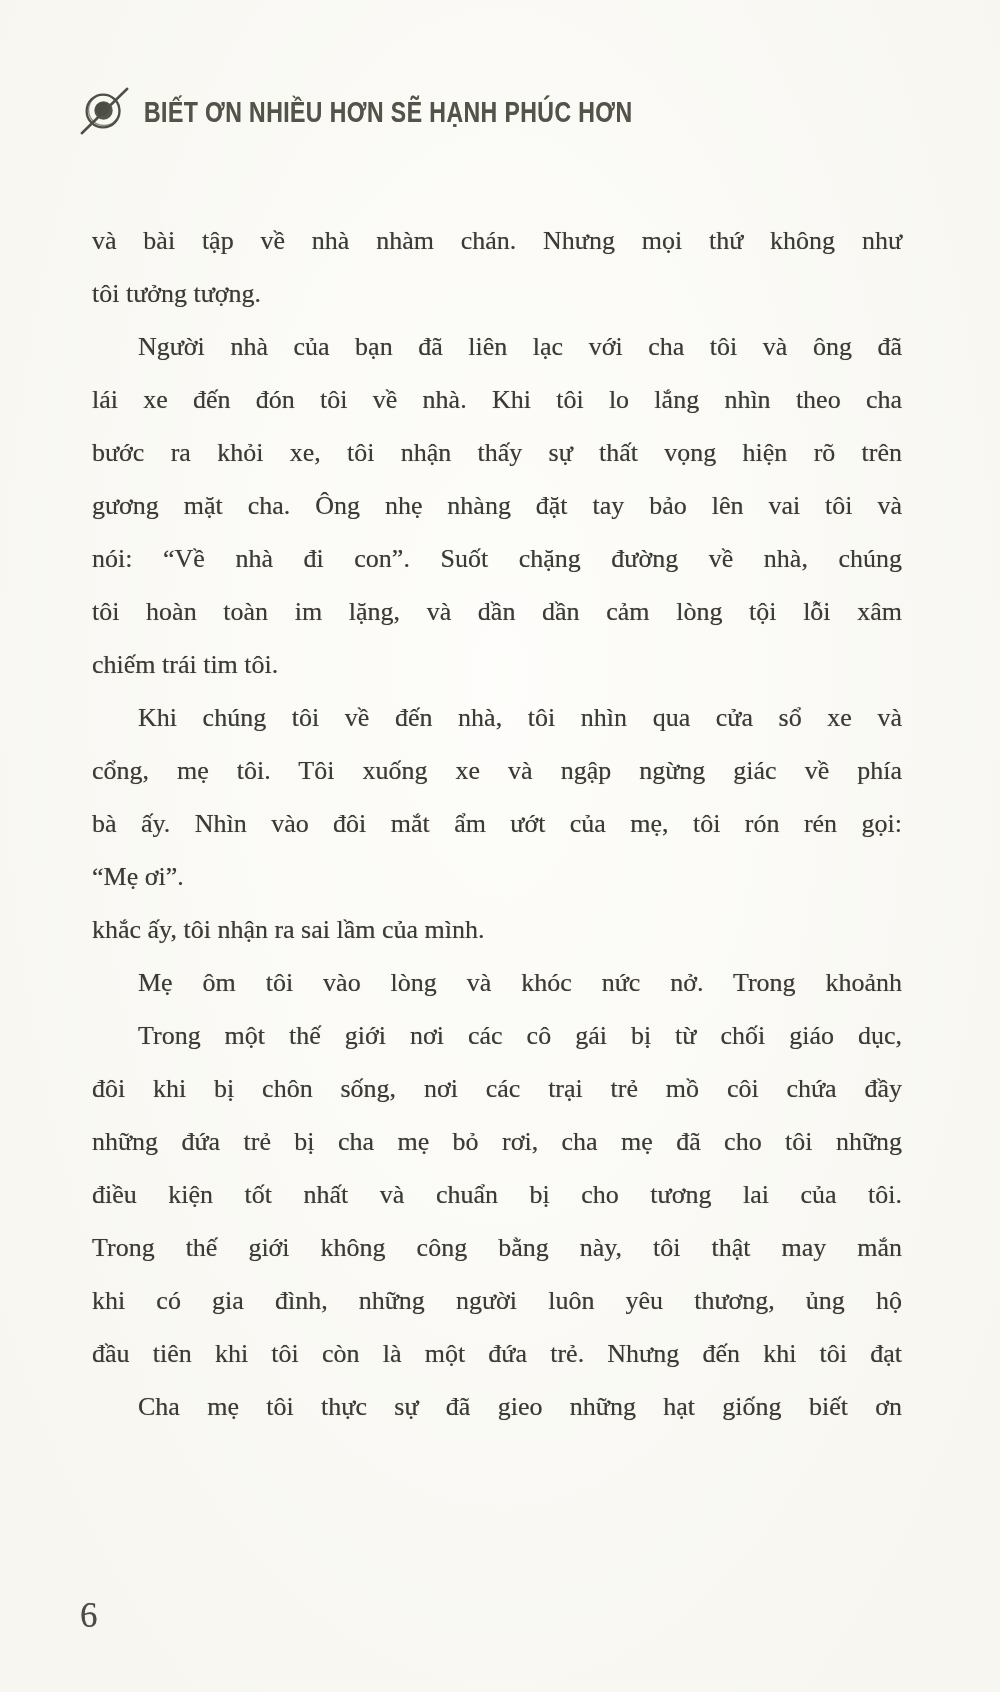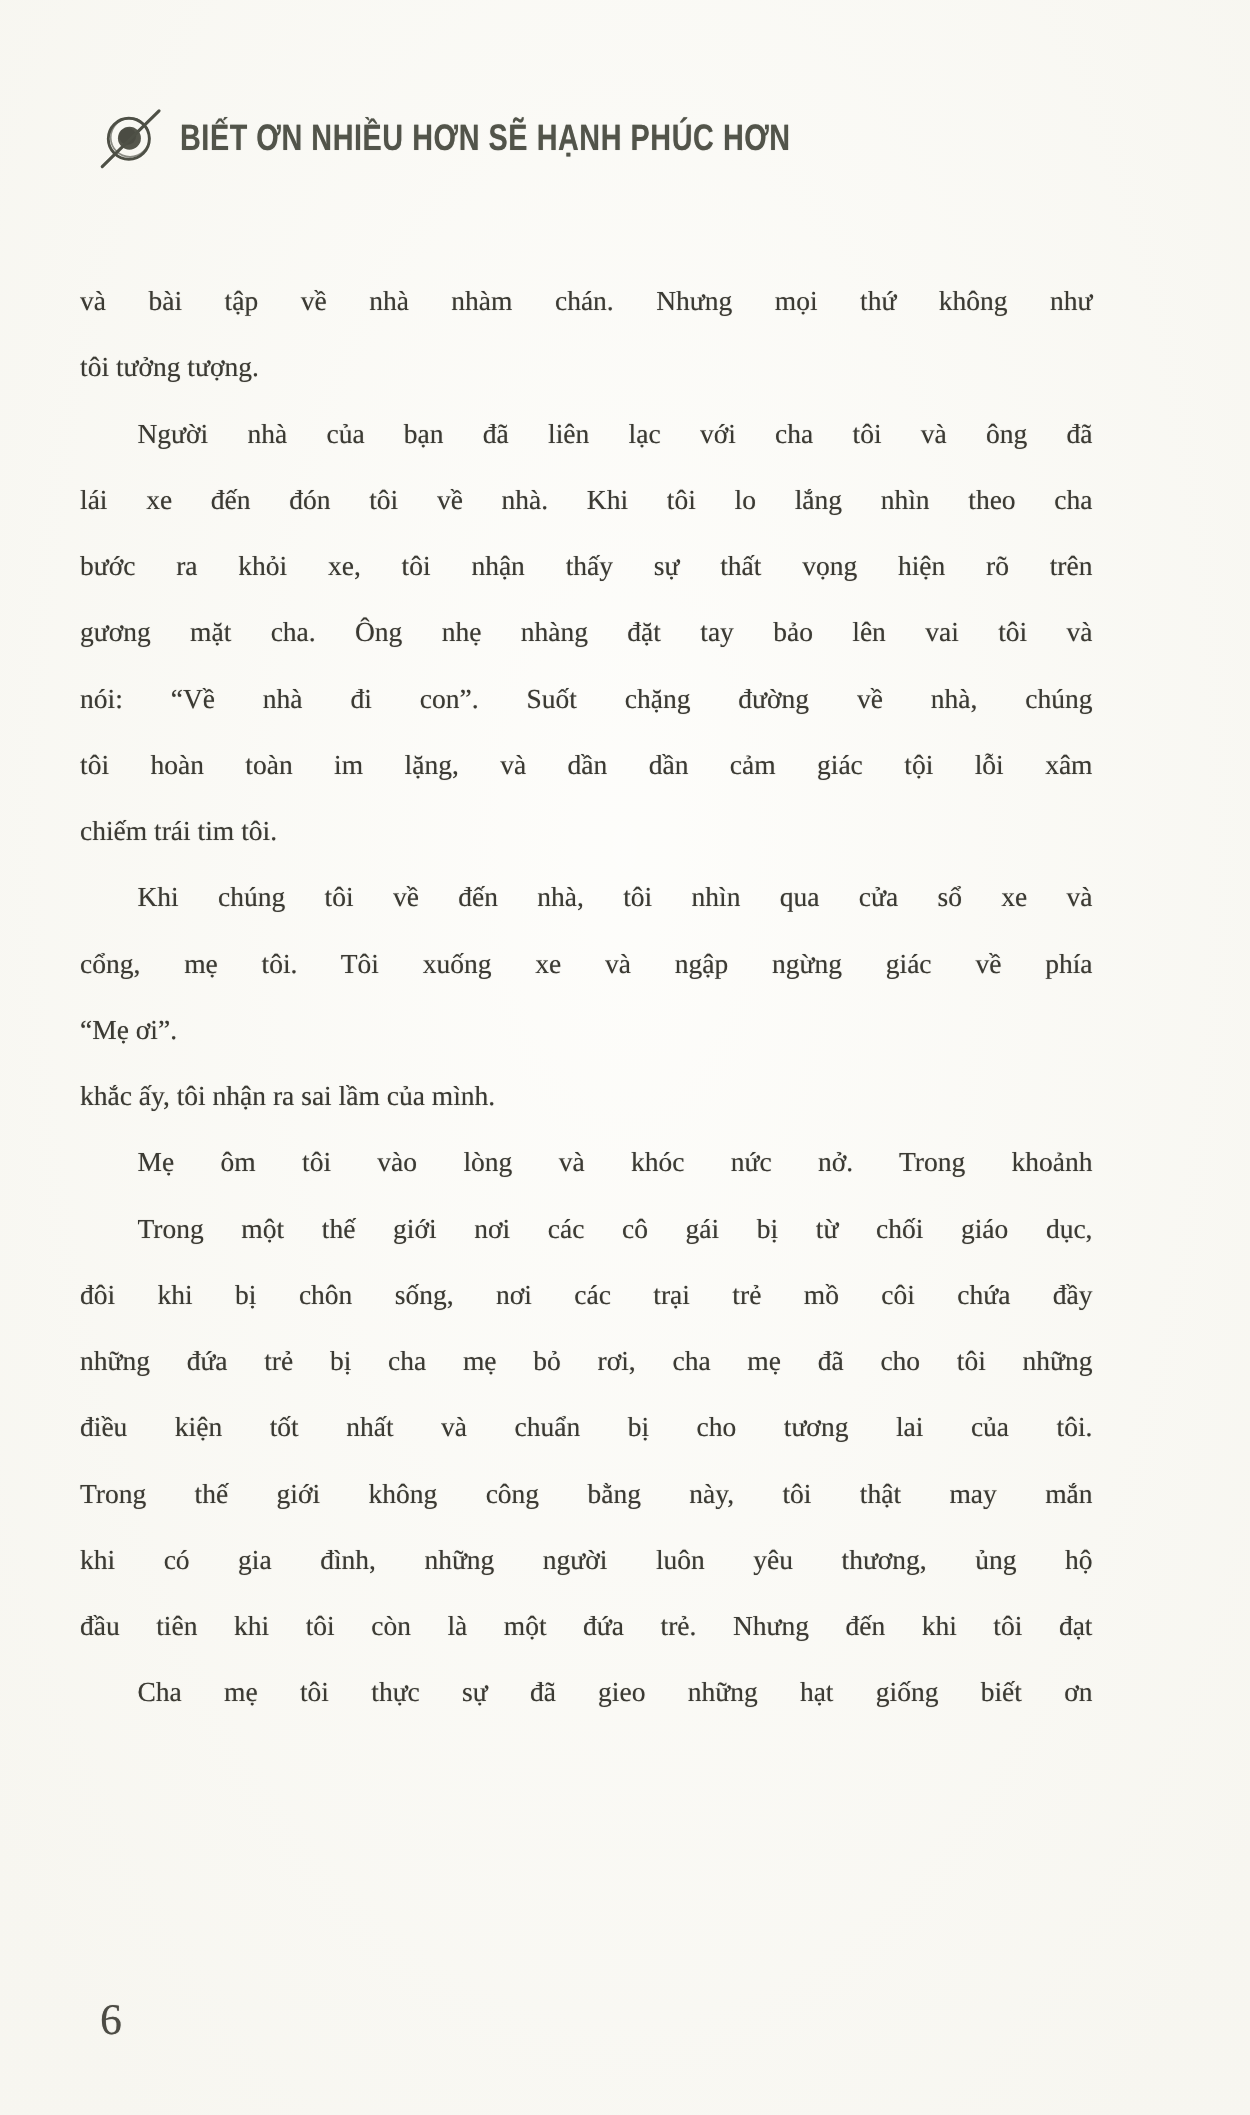--- a/index.html
+++ b/index.html
@@ -38,24 +38,24 @@
     letter-spacing: 0.5px;
     color: #52544a;
     transform: scale(0.92, 1.18);
     transform-origin: left center;
     white-space: nowrap;
     text-shadow: 0 0 0.6px rgba(70,72,62,0.5);
   }
 
   .text-block {
     position: absolute;
-    left: 64px;
+    left: 92px;
     top: 214px;
     width: 810px;
-    font-size: 22px;
+    font-size: 26px;
     line-height: 53px;
     text-shadow: 0 0 0.7px rgba(58,57,50,0.55);
   }
   .paragraph { margin: 0; }
   .line {
     text-align: justify;
     text-align-last: justify;
     white-space: normal;
   }
   .line.lastline { text-align-last: left; }
@@ -90,26 +90,27 @@
     <div class="paragraph">
       <div class="line firstline">và bài tập về nhà nhàm chán. Nhưng mọi thứ không như</div>
       <div class="line lastline">tôi tưởng tượng.</div>
     </div>
     <div class="paragraph indent">
       <div class="line firstline">Người nhà của bạn đã liên lạc với cha tôi và ông đã</div>
       <div class="line">lái xe đến đón tôi về nhà. Khi tôi lo lắng nhìn theo cha</div>
       <div class="line">bước ra khỏi xe, tôi nhận thấy sự thất vọng hiện rõ trên</div>
       <div class="line">gương mặt cha. Ông nhẹ nhàng đặt tay bảo lên vai tôi và</div>
       <div class="line">nói: “Về nhà đi con”. Suốt chặng đường về nhà, chúng</div>
-      <div class="line">tôi hoàn toàn im lặng, và dần dần cảm giác tội lỗi xâm</div>
+      <div class="line">tôi hoàn toàn im lặng, và dần dần cảm lòng tội lỗi xâm</div>
       <div class="line lastline">chiếm trái tim tôi.</div>
     </div>
     <div class="paragraph indent">
       <div class="line firstline">Khi chúng tôi về đến nhà, tôi nhìn qua cửa sổ xe và</div>
       <div class="line">cổng, mẹ tôi. Tôi xuống xe và ngập ngừng giác về phía</div>
+      <div class="line">bà ấy. Nhìn vào đôi mắt ẩm ướt của mẹ, tôi rón rén gọi:</div>
       <div class="line lastline">“Mẹ ơi”.</div>
     </div>
     <div class="paragraph indent">
       <div class="line lastline">khắc ấy, tôi nhận ra sai lầm của mình.</div>
       <div class="line firstline">Mẹ ôm tôi vào lòng và khóc nức nở. Trong khoảnh</div>
     </div>
     <div class="paragraph indent">
       <div class="line firstline">Trong một thế giới nơi các cô gái bị từ chối giáo dục,</div>
       <div class="line">đôi khi bị chôn sống, nơi các trại trẻ mồ côi chứa đầy</div>
       <div class="line">những đứa trẻ bị cha mẹ bỏ rơi, cha mẹ đã cho tôi những</div>

